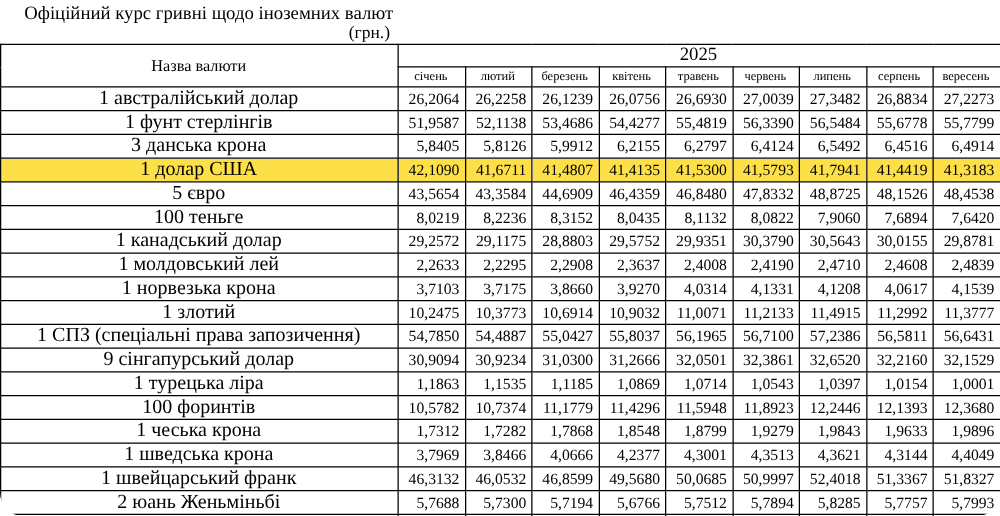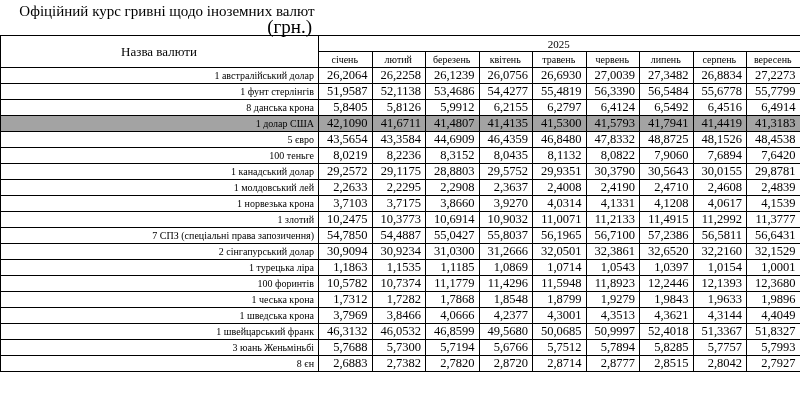--- a/index.html
+++ b/index.html
@@ -3,37 +3,37 @@
 <meta charset="utf-8">
 <style>
   html, body { margin:0; padding:0; }
   .page {
     width:800px; height:413px; background:#ffffff; color:#000;
     font-family:Liberation Serif, serif;
     overflow:hidden; position:relative;border-radius:19px;
   }
   .title-block { width:334px; text-align:center; padding-top:3px; }
   .title-line { font-size:15px; line-height:16px; white-space:nowrap; }
-  .unit-line { width:312px; text-align:right; font-size:19px; line-height:16px; }
+  .unit-line { width:312px; text-align:right; font-size:14px; line-height:16px; }
 
   table.rates {
     border-collapse:collapse; table-layout:fixed;
     width:800px; margin:0;
   }
   table.rates th, table.rates td {
     border:1px solid #000; padding:0 4px 0 3px;
     font-weight:normal; overflow:hidden; white-space:nowrap;
     height:16px; box-sizing:border-box;
   }
   th.name-header { font-size:13px; text-align:center; }
-  th.year-header { font-size:11px; text-align:center; height:16px; }
+  th.year-header { font-size:15px; text-align:center; height:16px; }
   th.month-header { font-size:10px; text-align:center; }
-  td.name-cell { font-size:10px; text-align:right; }
+  td.name-cell { font-size:16px; text-align:center; }
   td.num-cell { font-size:12.5px; text-align:right; }
-  tr.hl td { background:#a3a3a3; }
+  tr.hl td { background:#fde047; }
 </style>
 </head>
 <body>
 
 <div class="page">
 
   <div class="title-block">
     <div class="title-line">Офіційний курс гривні щодо іноземних валют</div>
   </div>
   <div class="unit-line">(грн.)</div>
@@ -87,21 +87,21 @@
           <td class="num-cell">52,1138</td>
           <td class="num-cell">53,4686</td>
           <td class="num-cell">54,4277</td>
           <td class="num-cell">55,4819</td>
           <td class="num-cell">56,3390</td>
           <td class="num-cell">56,5484</td>
           <td class="num-cell">55,6778</td>
           <td class="num-cell">55,7799</td>
         </tr>
         <tr>
-          <td class="name-cell">8 данська крона</td>
+          <td class="name-cell">3 данська крона</td>
           <td class="num-cell">5,8405</td>
           <td class="num-cell">5,8126</td>
           <td class="num-cell">5,9912</td>
           <td class="num-cell">6,2155</td>
           <td class="num-cell">6,2797</td>
           <td class="num-cell">6,4124</td>
           <td class="num-cell">6,5492</td>
           <td class="num-cell">6,4516</td>
           <td class="num-cell">6,4914</td>
         </tr>
@@ -183,33 +183,33 @@
           <td class="num-cell">10,3773</td>
           <td class="num-cell">10,6914</td>
           <td class="num-cell">10,9032</td>
           <td class="num-cell">11,0071</td>
           <td class="num-cell">11,2133</td>
           <td class="num-cell">11,4915</td>
           <td class="num-cell">11,2992</td>
           <td class="num-cell">11,3777</td>
         </tr>
         <tr>
-          <td class="name-cell">7 СПЗ (спеціальні права запозичення)</td>
+          <td class="name-cell">1 СПЗ (спеціальні права запозичення)</td>
           <td class="num-cell">54,7850</td>
           <td class="num-cell">54,4887</td>
           <td class="num-cell">55,0427</td>
           <td class="num-cell">55,8037</td>
           <td class="num-cell">56,1965</td>
           <td class="num-cell">56,7100</td>
           <td class="num-cell">57,2386</td>
           <td class="num-cell">56,5811</td>
           <td class="num-cell">56,6431</td>
         </tr>
         <tr>
-          <td class="name-cell">2 сінгапурський долар</td>
+          <td class="name-cell">9 сінгапурський долар</td>
           <td class="num-cell">30,9094</td>
           <td class="num-cell">30,9234</td>
           <td class="num-cell">31,0300</td>
           <td class="num-cell">31,2666</td>
           <td class="num-cell">32,0501</td>
           <td class="num-cell">32,3861</td>
           <td class="num-cell">32,6520</td>
           <td class="num-cell">32,2160</td>
           <td class="num-cell">32,1529</td>
         </tr>
@@ -267,21 +267,21 @@
           <td class="num-cell">46,0532</td>
           <td class="num-cell">46,8599</td>
           <td class="num-cell">49,5680</td>
           <td class="num-cell">50,0685</td>
           <td class="num-cell">50,9997</td>
           <td class="num-cell">52,4018</td>
           <td class="num-cell">51,3367</td>
           <td class="num-cell">51,8327</td>
         </tr>
         <tr>
-          <td class="name-cell">3 юань Женьміньбі</td>
+          <td class="name-cell">2 юань Женьміньбі</td>
           <td class="num-cell">5,7688</td>
           <td class="num-cell">5,7300</td>
           <td class="num-cell">5,7194</td>
           <td class="num-cell">5,6766</td>
           <td class="num-cell">5,7512</td>
           <td class="num-cell">5,7894</td>
           <td class="num-cell">5,8285</td>
           <td class="num-cell">5,7757</td>
           <td class="num-cell">5,7993</td>
         </tr>

